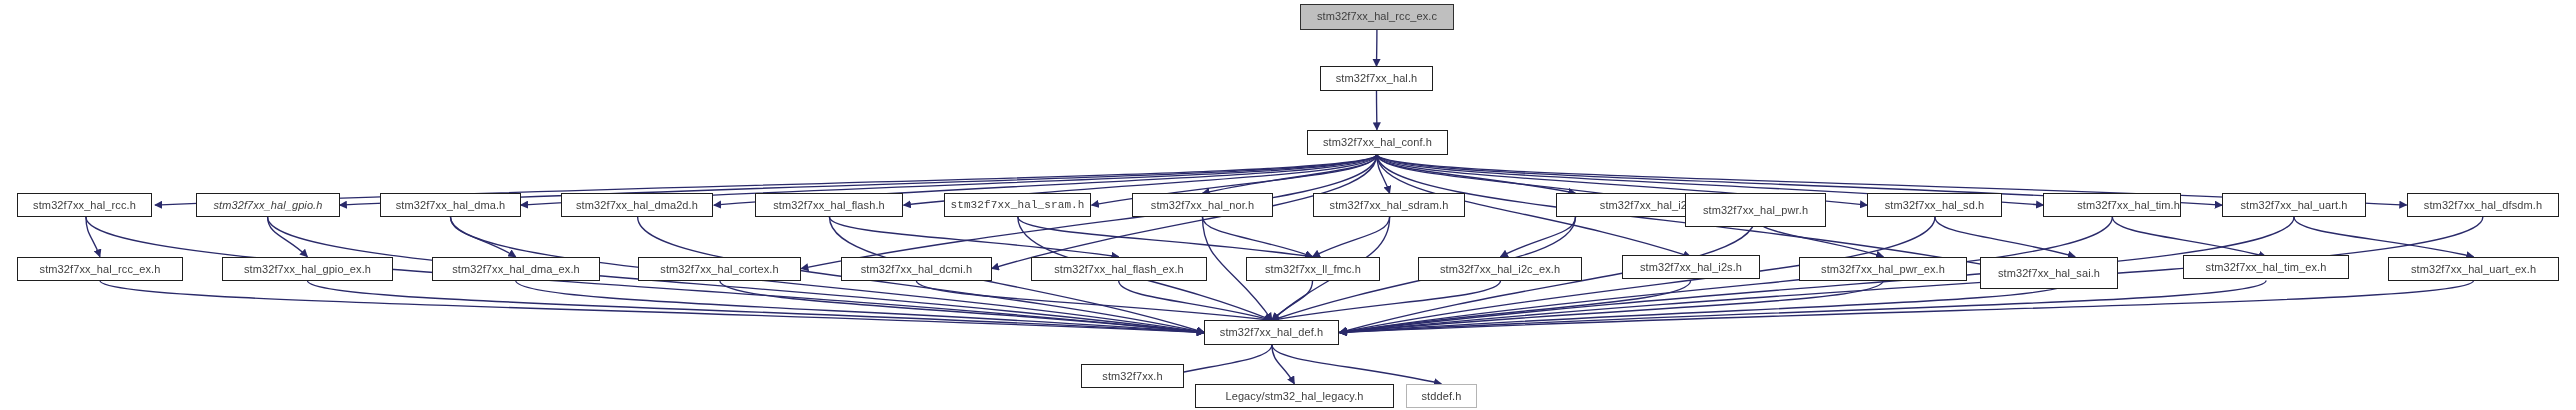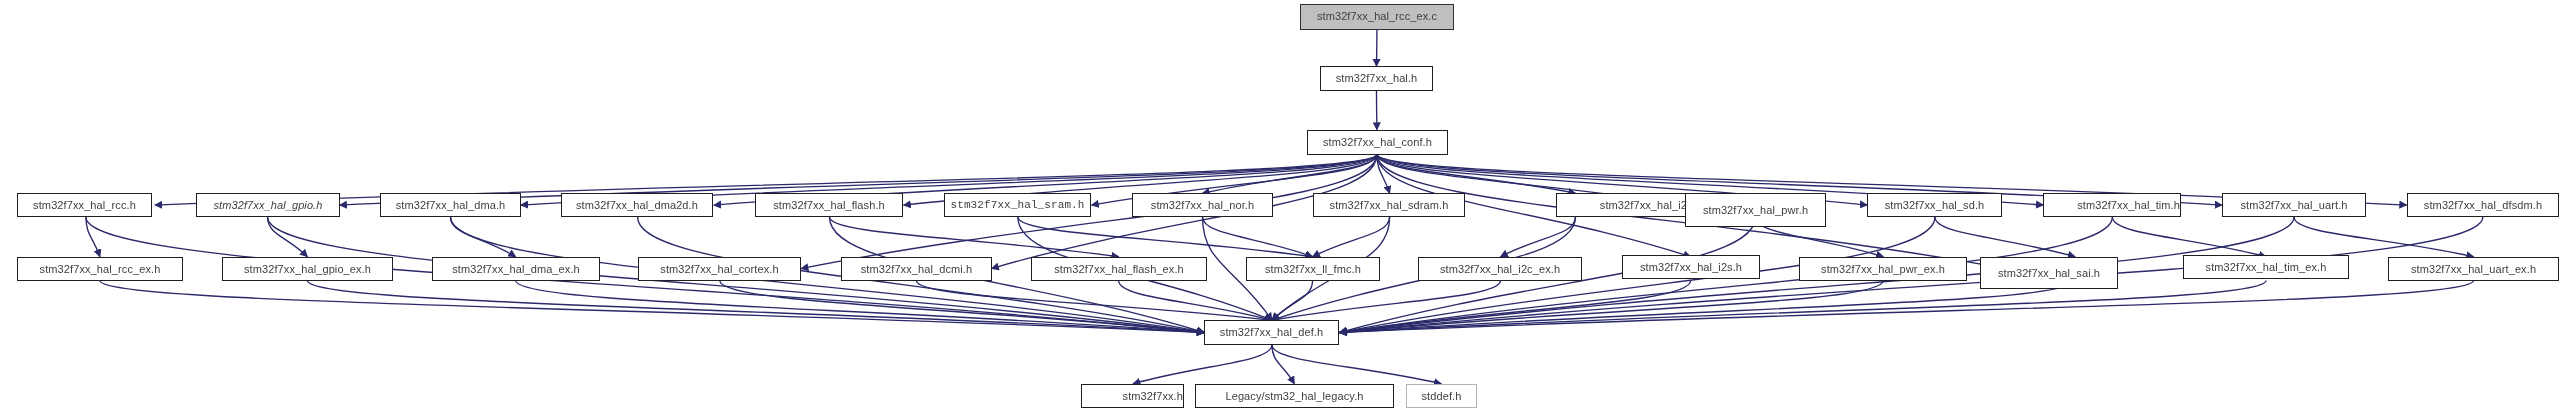--- a/index.html
+++ b/index.html
@@ -202,21 +202,21 @@
       </div>
       <div class="node" style="left: 2183px; top: 255px; width: 166px; height: 24px;">
         <span class="node-label">stm32f7xx_hal_tim_ex.h</span>
       </div>
       <div class="node" style="left: 2388px; top: 257px; width: 171px; height: 24px;">
         <span class="node-label">stm32f7xx_hal_uart_ex.h</span>
       </div>
       <div class="node" style="left: 1204px; top: 320px; width: 135px; height: 24.6px;">
         <span class="node-label">stm32f7xx_hal_def.h</span>
       </div>
-      <div class="node" style="left: 1081px; top: 384px; width: 103px; height: 24px; justify-content: flex-end;">
+      <div class="node" style="left: 1081px; top: 364px; width: 103px; height: 24px;">
         <span class="node-label">stm32f7xx.h</span>
       </div>
       <div class="node" style="left: 1195px; top: 384px; width: 199px; height: 24px;">
         <span class="node-label">Legacy/stm32_hal_legacy.h</span>
       </div>
       <div class="node ext" style="left: 1406px; top: 384px; width: 71px; height: 24px;">
         <span class="node-label">stddef.h</span>
       </div>
     </div>
 </div>

